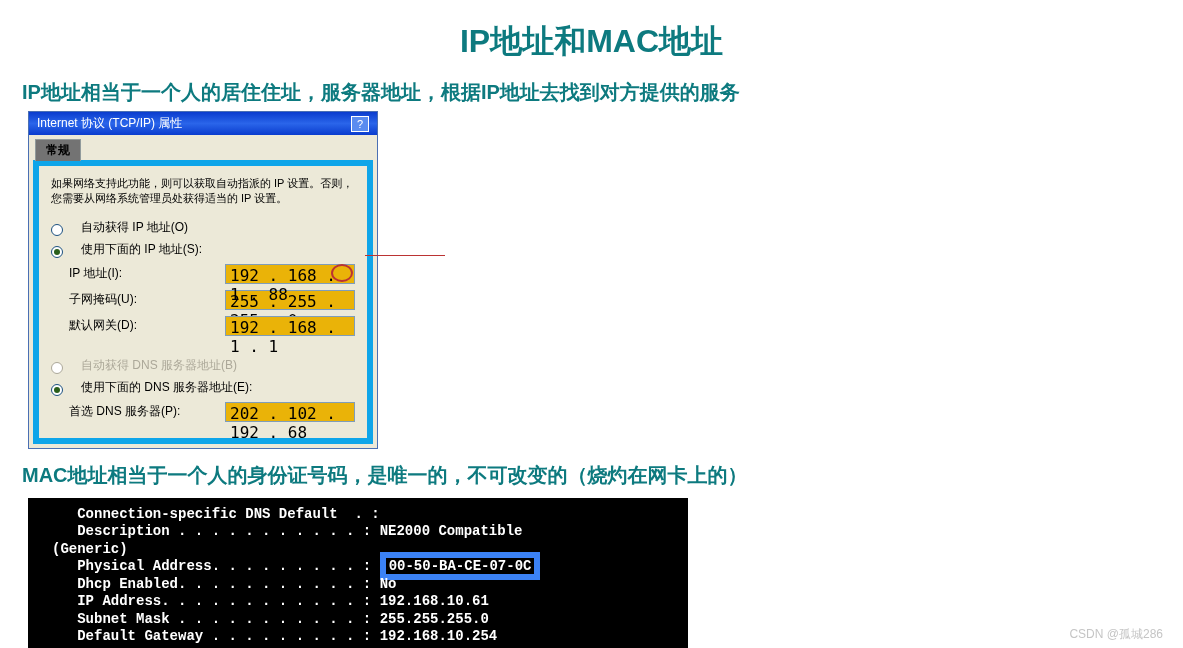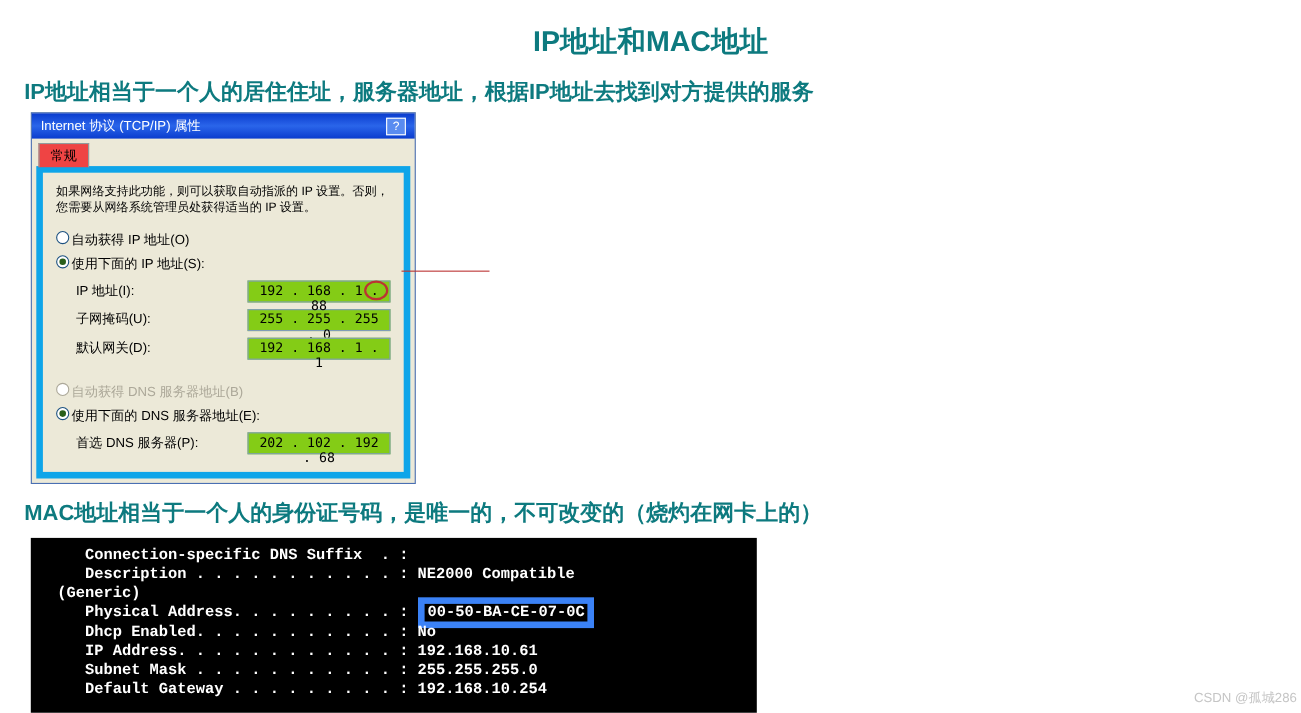--- a/index.html
+++ b/index.html
@@ -6,21 +6,21 @@
     body {
       font-family: "Microsoft YaHei", Arial, sans-serif;
       background: #fff;
       width: 1183px;
       height: 648px;
       position: relative;
       overflow: hidden;
     }
     .main-title {
       text-align: center;
-      font-size: 26px;
+      font-size: 32px;
       font-weight: bold;
       color: #0d7a7f;
       padding: 20px 0 10px;
     }
     .section-title {
       font-size: 20px;
       font-weight: bold;
       color: #0d7a7f;
       padding: 5px 0 5px 22px;
     }
@@ -47,44 +47,45 @@
       color: #fff;
       width: 18px;
       height: 16px;
       font-size: 11px;
       text-align: center;
       line-height: 14px;
       cursor: pointer;
     }
     .xp-tab {
       display: inline-block;
-      background: #ef4444;
+      background: #737373;
       border: 1px solid #919b9c;
       border-bottom: none;
       padding: 2px 10px;
       margin: 4px 0 0 6px;
       position: relative;
       z-index: 2;
+      font-weight: bold;
     }
     .xp-body {
       background: #ece9d8;
       border: 6px solid #0ea5e9;
       margin: 0 4px 4px 4px;
       padding: 10px 12px;
       margin-top: -1px;
     }
     .xp-desc {
       font-size: 11px;
       line-height: 1.4;
       margin-bottom: 12px;
     }
     .radio-row {
       display: flex;
-      align-items: flex-start;
-      gap: 2px;
+      align-items: flex-end;
+      gap: 18px;
       margin: 5px 0;
       font-size: 12px;
     }
     .radio-row.disabled { color: #aca899; }
     .radio-dot {
       width: 12px; height: 12px;
       border: 1px solid #1c5180;
       border-radius: 50%;
       display: inline-block;
       background: #fff;
@@ -103,24 +104,24 @@
       display: flex;
       align-items: center;
       justify-content: space-between;
       margin: 6px 0 6px 18px;
       font-size: 12px;
     }
     .ip-input {
       width: 130px;
       height: 20px;
       border: 1px solid #7f9db9;
-      background: #84cc16;
+      background: #eab308;
       font-family: "SimSun", monospace;
-      font-size: 12px;
-      text-align: center;
+      font-size: 16px;
+      text-align: left;
       padding: 1px 4px;
     }
     .ip-input.empty { letter-spacing: 8px; color: #555; }
     .circle-mark {
       position: absolute;
       border: 2px solid #b33;
       border-radius: 50%;
       width: 22px; height: 18px;
       pointer-events: none;
     }
@@ -143,21 +144,21 @@
       position: relative;
       font-weight: bold;
     }
     .mac-highlight {
       border: 6px solid #3b82f6;
       padding: 0 3px;
     }
     .watermark {
       position: absolute;
       bottom: 5px;
-      right: 4px;
+      right: 20px;
       font-size: 12px;
       color: #c5c5c5;
     }
     .rel-wrap { position: relative; }
   </style>
 </head>
 <body>
 
 <h1 class="main-title">IP地址和MAC地址</h1>
 
@@ -209,21 +210,21 @@
     <div class="field-row">
       <span>首选 DNS 服务器(P):</span>
       <span class="ip-input">202 . 102 . 192 . 68</span>
     </div>
   </div>
   <span class="red-line" style="top:143px;left:336px;width:80px;"></span>
 </div>
 
 <h2 class="section-title" style="margin-top:8px">MAC地址相当于一个人的身份证号码，是唯一的，不可改变的（烧灼在网卡上的）</h2>
 
-<div class="cmd-box"><span>   Connection-specific DNS Suffix  . :</span>
+<div class="cmd-box"><span>   Connection-specific DNS Default  . :</span>
 <span>   Description . . . . . . . . . . . : NE2000 Compatible</span>
 <span>(Generic)</span>
 <span>   Physical Address. . . . . . . . . : </span><span class="mac-highlight">00-50-BA-CE-07-0C</span>
 <span>   Dhcp Enabled. . . . . . . . . . . : No</span>
 <span>   IP Address. . . . . . . . . . . . : 192.168.10.61</span>
 <span>   Subnet Mask . . . . . . . . . . . : 255.255.255.0</span>
 <span>   Default Gateway . . . . . . . . . : 192.168.10.254</span>
 
 </div>
 

